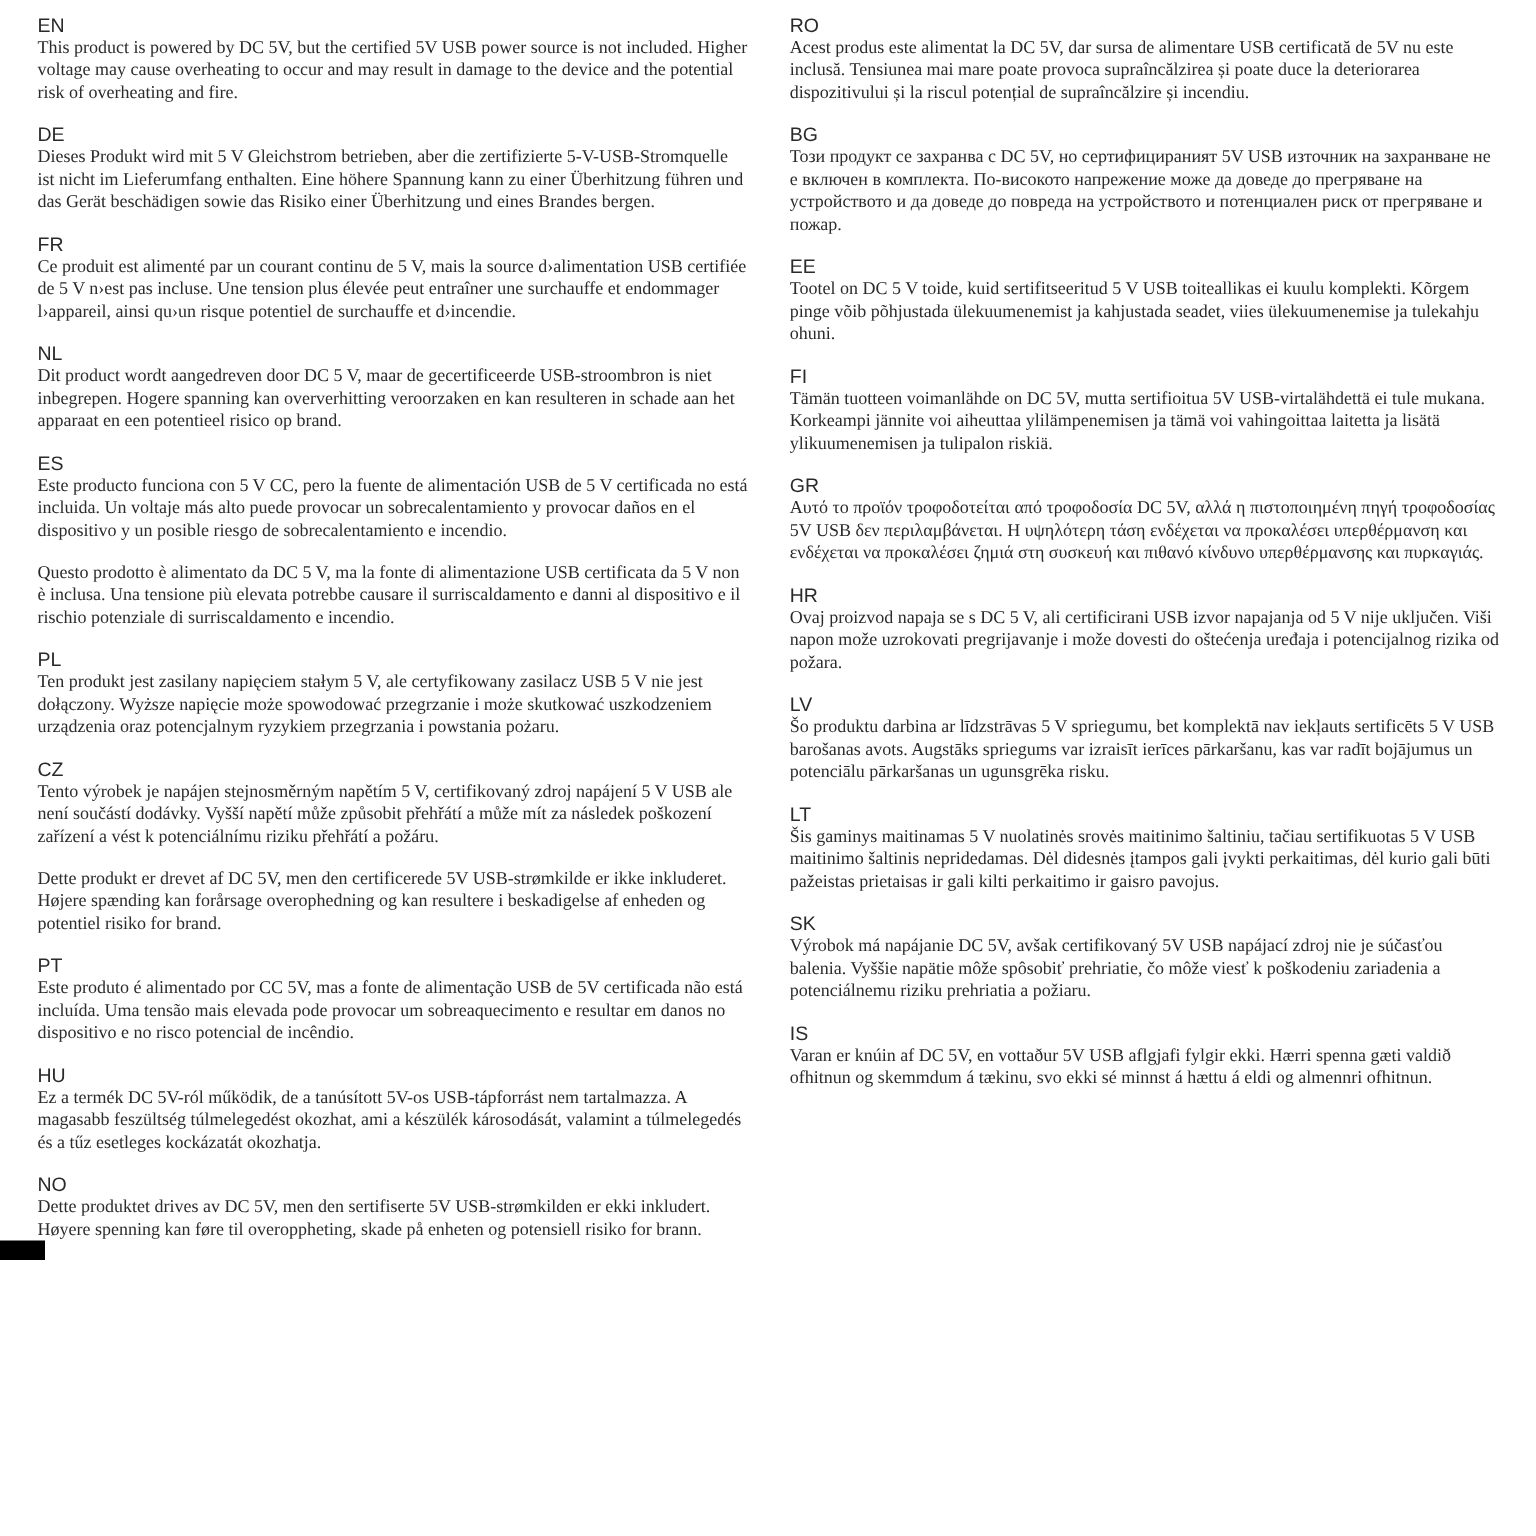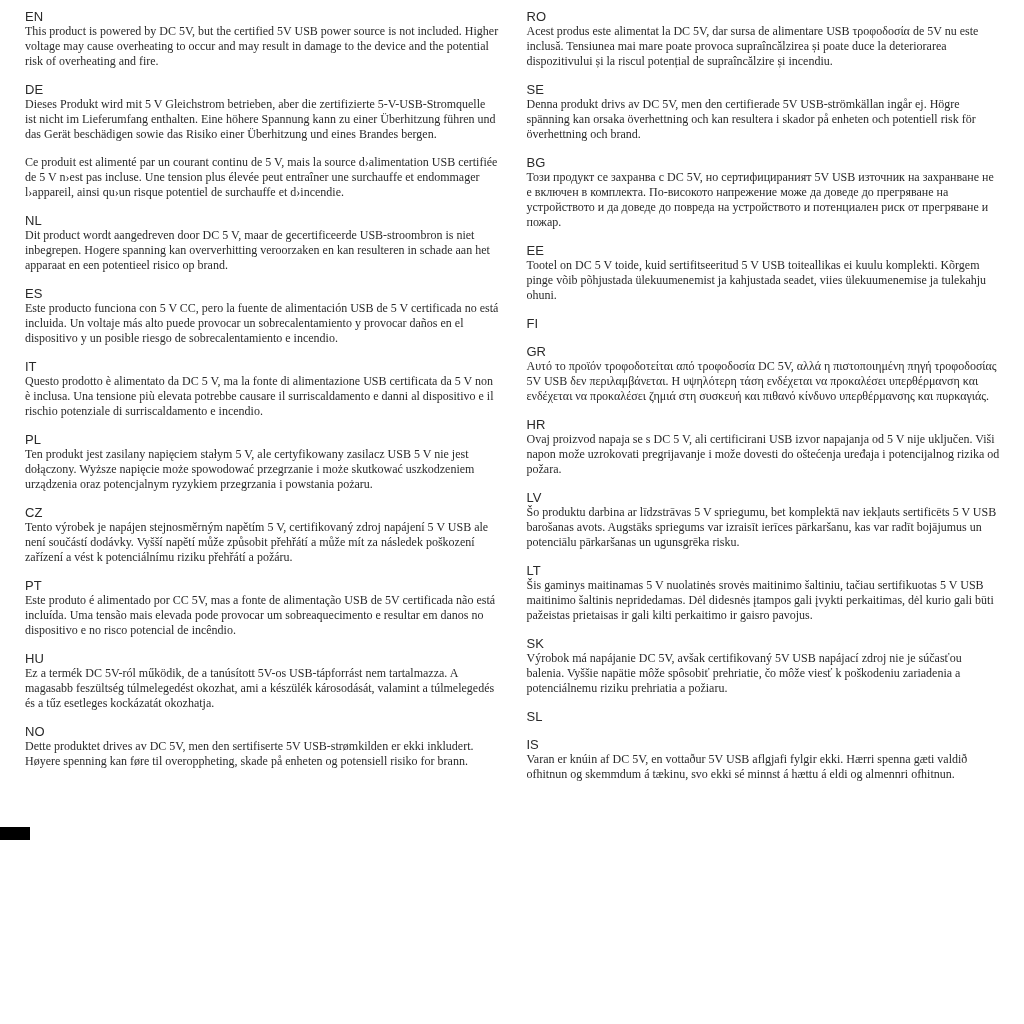--- a/index.html
+++ b/index.html
@@ -56,77 +56,75 @@
   <div class="col">
     <section class="lang-block">
       <div class="lang-code">EN</div>
       <p class="lang-text">This product is powered by DC 5V, but the certified 5V USB power source is not included. Higher voltage may cause overheating to occur and may result in damage to the device and the potential risk of overheating and fire.</p>
     </section>
     <section class="lang-block">
       <div class="lang-code">DE</div>
       <p class="lang-text">Dieses Produkt wird mit 5 V Gleichstrom betrieben, aber die zertifizierte 5-V-USB-Stromquelle ist nicht im Lieferumfang enthalten. Eine höhere Spannung kann zu einer Überhitzung führen und das Gerät beschädigen sowie das Risiko einer Überhitzung und eines Brandes bergen.</p>
     </section>
     <section class="lang-block">
+      <div class="lang-code">FR</div>
       <p class="lang-text">Ce produit est alimenté par un courant continu de 5 V, mais la source d›alimentation USB certifiée de 5 V n›est pas incluse. Une tension plus élevée peut entraîner une surchauffe et endommager l›appareil, ainsi qu›un risque potentiel de surchauffe et d›incendie.</p>
     </section>
     <section class="lang-block">
       <div class="lang-code">NL</div>
       <p class="lang-text">Dit product wordt aangedreven door DC 5 V, maar de gecertificeerde USB-stroombron is niet inbegrepen. Hogere spanning kan oververhitting veroorzaken en kan resulteren in schade aan het apparaat en een potentieel risico op brand.</p>
     </section>
     <section class="lang-block">
       <div class="lang-code">ES</div>
       <p class="lang-text">Este producto funciona con 5 V CC, pero la fuente de alimentación USB de 5 V certificada no está incluida. Un voltaje más alto puede provocar un sobrecalentamiento y provocar daños en el dispositivo y un posible riesgo de sobrecalentamiento e incendio.</p>
     </section>
     <section class="lang-block">
-      <div class="lang-code">IT</div>
       <p class="lang-text">Questo prodotto è alimentato da DC 5 V, ma la fonte di alimentazione USB certificata da 5 V non è inclusa. Una tensione più elevata potrebbe causare il surriscaldamento e danni al dispositivo e il rischio potenziale di surriscaldamento e incendio.</p>
     </section>
     <section class="lang-block">
       <div class="lang-code">PL</div>
       <p class="lang-text">Ten produkt jest zasilany napięciem stałym 5 V, ale certyfikowany zasilacz USB 5 V nie jest dołączony. Wyższe napięcie może spowodować przegrzanie i może skutkować uszkodzeniem urządzenia oraz potencjalnym ryzykiem przegrzania i powstania pożaru.</p>
     </section>
     <section class="lang-block">
       <div class="lang-code">CZ</div>
       <p class="lang-text">Tento výrobek je napájen stejnosměrným napětím 5 V, certifikovaný zdroj napájení 5 V USB ale není součástí dodávky. Vyšší napětí může způsobit přehřátí a může mít za následek poškození zařízení a vést k potenciálnímu riziku přehřátí a požáru.</p>
     </section>
     <section class="lang-block">
+      <p class="lang-text">Dette produkt er drevet af DC 5V, men den certificerede 5V USB-strømkilde er ikke inkluderet. Højere spænding kan forårsage overophedning og kan resultere i beskadigelse af enheden og potentiel risiko for brand.</p>
     </section>
     <section class="lang-block">
       <div class="lang-code">PT</div>
       <p class="lang-text">Este produto é alimentado por CC 5V, mas a fonte de alimentação USB de 5V certificada não está incluída. Uma tensão mais elevada pode provocar um sobreaquecimento e resultar em danos no dispositivo e no risco potencial de incêndio.</p>
     </section>
     <section class="lang-block">
       <div class="lang-code">HU</div>
       <p class="lang-text">Ez a termék DC 5V-ról működik, de a tanúsított 5V-os USB-tápforrást nem tartalmazza. A magasabb feszültség túlmelegedést okozhat, ami a készülék károsodását, valamint a túlmelegedés és a tűz esetleges kockázatát okozhatja.</p>
     </section>
     <section class="lang-block">
       <div class="lang-code">NO</div>
       <p class="lang-text">Dette produktet drives av DC 5V, men den sertifiserte 5V USB-strømkilden er ekki inkludert. Høyere spenning kan føre til overoppheting, skade på enheten og potensiell risiko for brann.</p>
     </section>
   </div>
 
   <div class="col">
     <section class="lang-block">
       <div class="lang-code">RO</div>
-      <p class="lang-text">Acest produs este alimentat la DC 5V, dar sursa de alimentare USB τροφοδοσία de 5V nu este inclusă. Tensiunea mai mare poate provoca supraîncălzirea și poate duce la deteriorarea dispozitivului și la riscul potențial de supraîncălzire și incendiu.</p>
-    </section>
-    <section class="lang-block">
-      <div class="lang-code">SE</div>
-      <p class="lang-text">Denna produkt drivs av DC 5V, men den certifierade 5V USB-strömkällan ingår ej. Högre spänning kan orsaka överhettning och kan resultera i skador på enheten och potentiell risk för överhettning och brand.</p>
+      <p class="lang-text">Acest produs este alimentat la DC 5V, dar sursa de alimentare USB certificată de 5V nu este inclusă. Tensiunea mai mare poate provoca supraîncălzirea și poate duce la deteriorarea dispozitivului și la riscul potențial de supraîncălzire și incendiu.</p>
     </section>
     <section class="lang-block">
       <div class="lang-code">BG</div>
       <p class="lang-text">Този продукт се захранва с DC 5V, но сертифицираният 5V USB източник на захранване не е включен в комплекта. По-високото напрежение може да доведе до прегряване на устройството и да доведе до повреда на устройството и потенциален риск от прегряване и пожар.</p>
     </section>
     <section class="lang-block">
       <div class="lang-code">EE</div>
       <p class="lang-text">Tootel on DC 5 V toide, kuid sertifitseeritud 5 V USB toiteallikas ei kuulu komplekti. Kõrgem pinge võib põhjustada ülekuumenemist ja kahjustada seadet, viies ülekuumenemise ja tulekahju ohuni.</p>
     </section>
     <section class="lang-block">
       <div class="lang-code">FI</div>
+      <p class="lang-text">Tämän tuotteen voimanlähde on DC 5V, mutta sertifioitua 5V USB-virtalähdettä ei tule mukana. Korkeampi jännite voi aiheuttaa ylilämpenemisen ja tämä voi vahingoittaa laitetta ja lisätä ylikuumenemisen ja tulipalon riskiä.</p>
     </section>
     <section class="lang-block">
       <div class="lang-code">GR</div>
       <p class="lang-text">Αυτό το προϊόν τροφοδοτείται από τροφοδοσία DC 5V, αλλά η πιστοποιημένη πηγή τροφοδοσίας 5V USB δεν περιλαμβάνεται. Η υψηλότερη τάση ενδέχεται να προκαλέσει υπερθέρμανση και ενδέχεται να προκαλέσει ζημιά στη συσκευή και πιθανό κίνδυνο υπερθέρμανσης και πυρκαγιάς.</p>
     </section>
     <section class="lang-block">
       <div class="lang-code">HR</div>
       <p class="lang-text">Ovaj proizvod napaja se s DC 5 V, ali certificirani USB izvor napajanja od 5 V nije uključen. Viši napon može uzrokovati pregrijavanje i može dovesti do oštećenja uređaja i potencijalnog rizika od požara.</p>
     </section>
     <section class="lang-block">
@@ -135,21 +133,20 @@
     </section>
     <section class="lang-block">
       <div class="lang-code">LT</div>
       <p class="lang-text">Šis gaminys maitinamas 5 V nuolatinės srovės maitinimo šaltiniu, tačiau sertifikuotas 5 V USB maitinimo šaltinis nepridedamas. Dėl didesnės įtampos gali įvykti perkaitimas, dėl kurio gali būti pažeistas prietaisas ir gali kilti perkaitimo ir gaisro pavojus.</p>
     </section>
     <section class="lang-block">
       <div class="lang-code">SK</div>
       <p class="lang-text">Výrobok má napájanie DC 5V, avšak certifikovaný 5V USB napájací zdroj nie je súčasťou balenia. Vyššie napätie môže spôsobiť prehriatie, čo môže viesť k poškodeniu zariadenia a potenciálnemu riziku prehriatia a požiaru.</p>
     </section>
     <section class="lang-block">
-      <div class="lang-code">SL</div>
     </section>
     <section class="lang-block">
       <div class="lang-code">IS</div>
       <p class="lang-text">Varan er knúin af DC 5V, en vottaður 5V USB aflgjafi fylgir ekki. Hærri spenna gæti valdið ofhitnun og skemmdum á tækinu, svo ekki sé minnst á hættu á eldi og almennri ofhitnun.</p>
     </section>
   </div>
 
   <div class="corner-mark"></div>
 </div>
 

